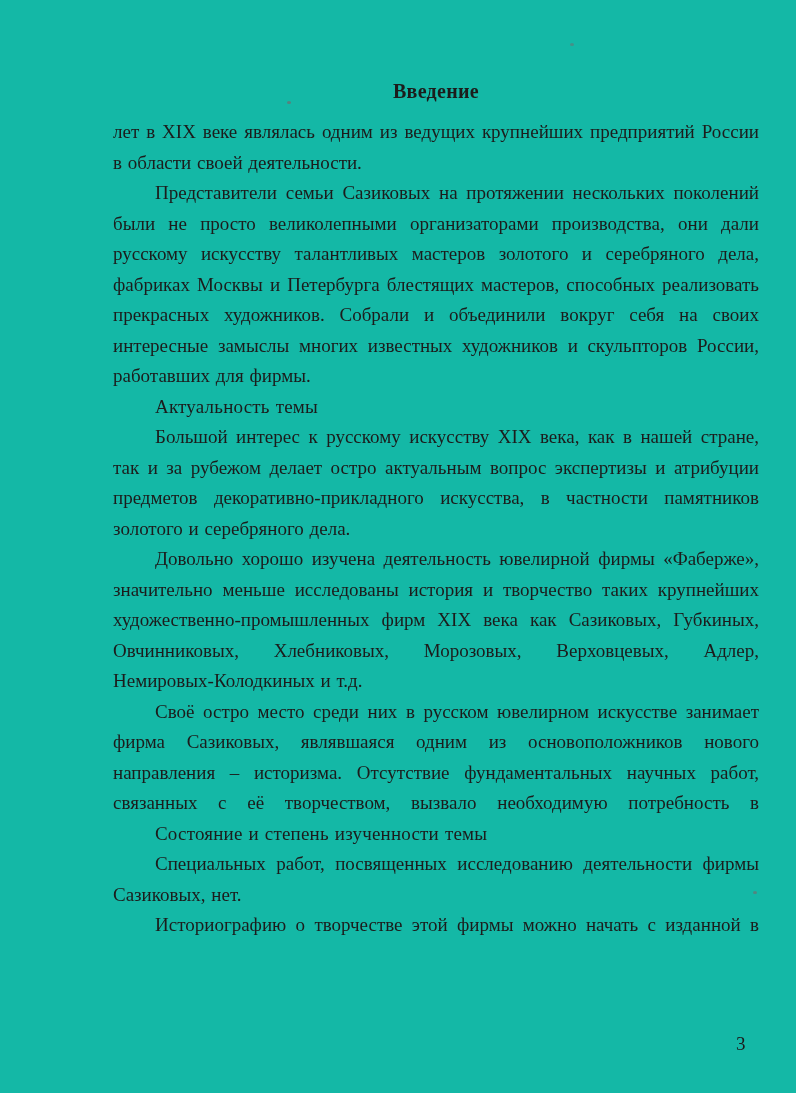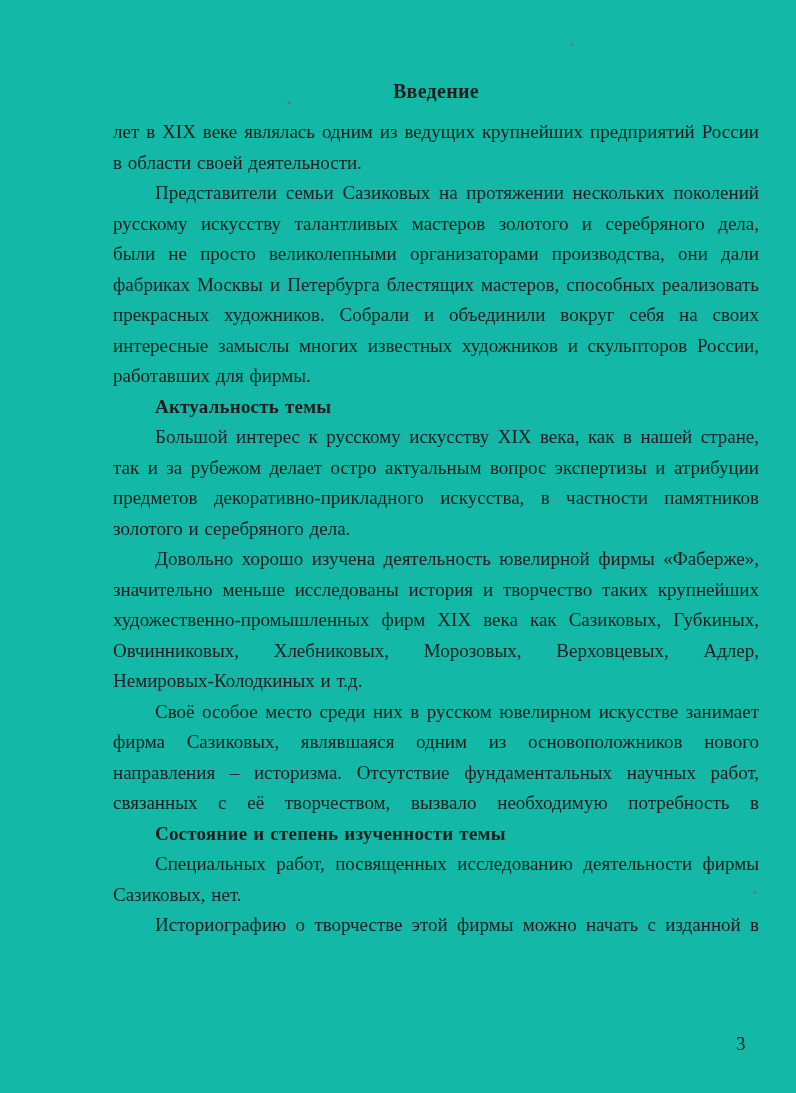--- a/index.html
+++ b/index.html
@@ -39,21 +39,21 @@
     text-align-last: justify;
     word-spacing: 1px;
   }
   .line.first {
     text-indent: 42px;
   }
   .line.end {
     text-align-last: left;
   }
   .line.heading {
-    font-weight: bold;
+    font-weight: normal;
     text-align-last: left;
     text-indent: 42px;
     letter-spacing: 0.2px;
   }
   .page-number {
     position: absolute;
     top: 1031px;
     left: 736px;
     font-size: 19px;
     line-height: 26px;
@@ -77,22 +77,22 @@
 
   <div class="text-block">
     <div class="doc-title">Введение</div>
     <div id="sections">
         <div>
           <div class="line">лет в XIX веке являлась одним из ведущих крупнейших предприятий России</div>
           <div class="line end">в области своей деятельности.</div>
         </div>
         <div>
           <div class="line first">Представители семьи Сазиковых на протяжении нескольких поколений</div>
+          <div class="line">были не просто великолепными организаторами производства, они дали</div>
           <div class="line">русскому искусству талантливых мастеров золотого и серебряного дела,</div>
-          <div class="line">были не просто великолепными организаторами производства, они дали</div>
           <div class="line">фабриках Москвы и Петербурга блестящих мастеров, способных реализовать</div>
           <div class="line">прекрасных художников. Собрали и объединили вокруг себя на своих</div>
           <div class="line">интересные замыслы многих известных художников и скульпторов России,</div>
           <div class="line end">работавших для фирмы.</div>
         </div>
         <div>
           <div class="line heading">Актуальность темы</div>
         </div>
         <div>
           <div class="line first">Большой интерес к русскому искусству XIX века, как в нашей стране,</div>
@@ -101,21 +101,21 @@
           <div class="line end">золотого и серебряного дела.</div>
         </div>
         <div>
           <div class="line first">Довольно хорошо изучена деятельность ювелирной фирмы «Фаберже»,</div>
           <div class="line">значительно меньше исследованы история и творчество таких крупнейших</div>
           <div class="line">художественно-промышленных фирм XIX века как Сазиковых, Губкиных,</div>
           <div class="line">Овчинниковых, Хлебниковых, Морозовых, Верховцевых, Адлер,</div>
           <div class="line end">Немировых-Колодкиных и т.д.</div>
         </div>
         <div>
-          <div class="line first">Своё особое место среди них в русском ювелирном искусстве занимает</div>
+          <div class="line first">Своё остро место среди них в русском ювелирном искусстве занимает</div>
           <div class="line">фирма Сазиковых, являвшаяся одним из основоположников нового</div>
           <div class="line">направления – историзма. Отсутствие фундаментальных научных работ,</div>
           <div class="line">связанных с её творчеством, вызвало необходимую потребность в</div>
         </div>
         <div>
           <div class="line heading">Состояние и степень изученности темы</div>
         </div>
         <div>
           <div class="line first">Специальных работ, посвященных исследованию деятельности фирмы</div>
           <div class="line end">Сазиковых, нет.</div>

